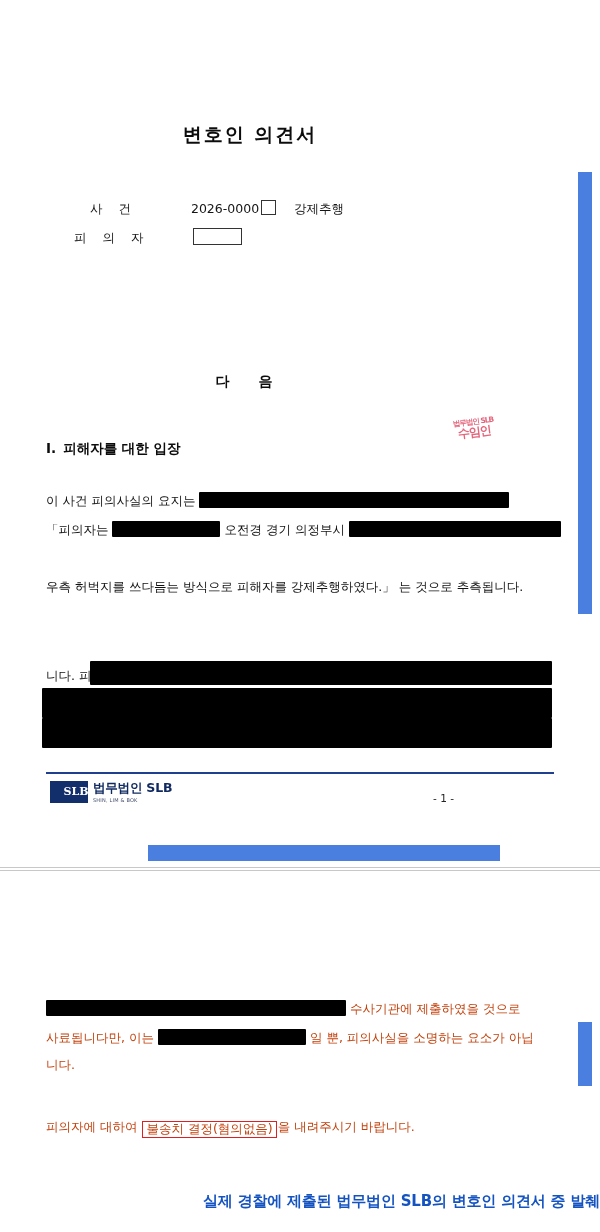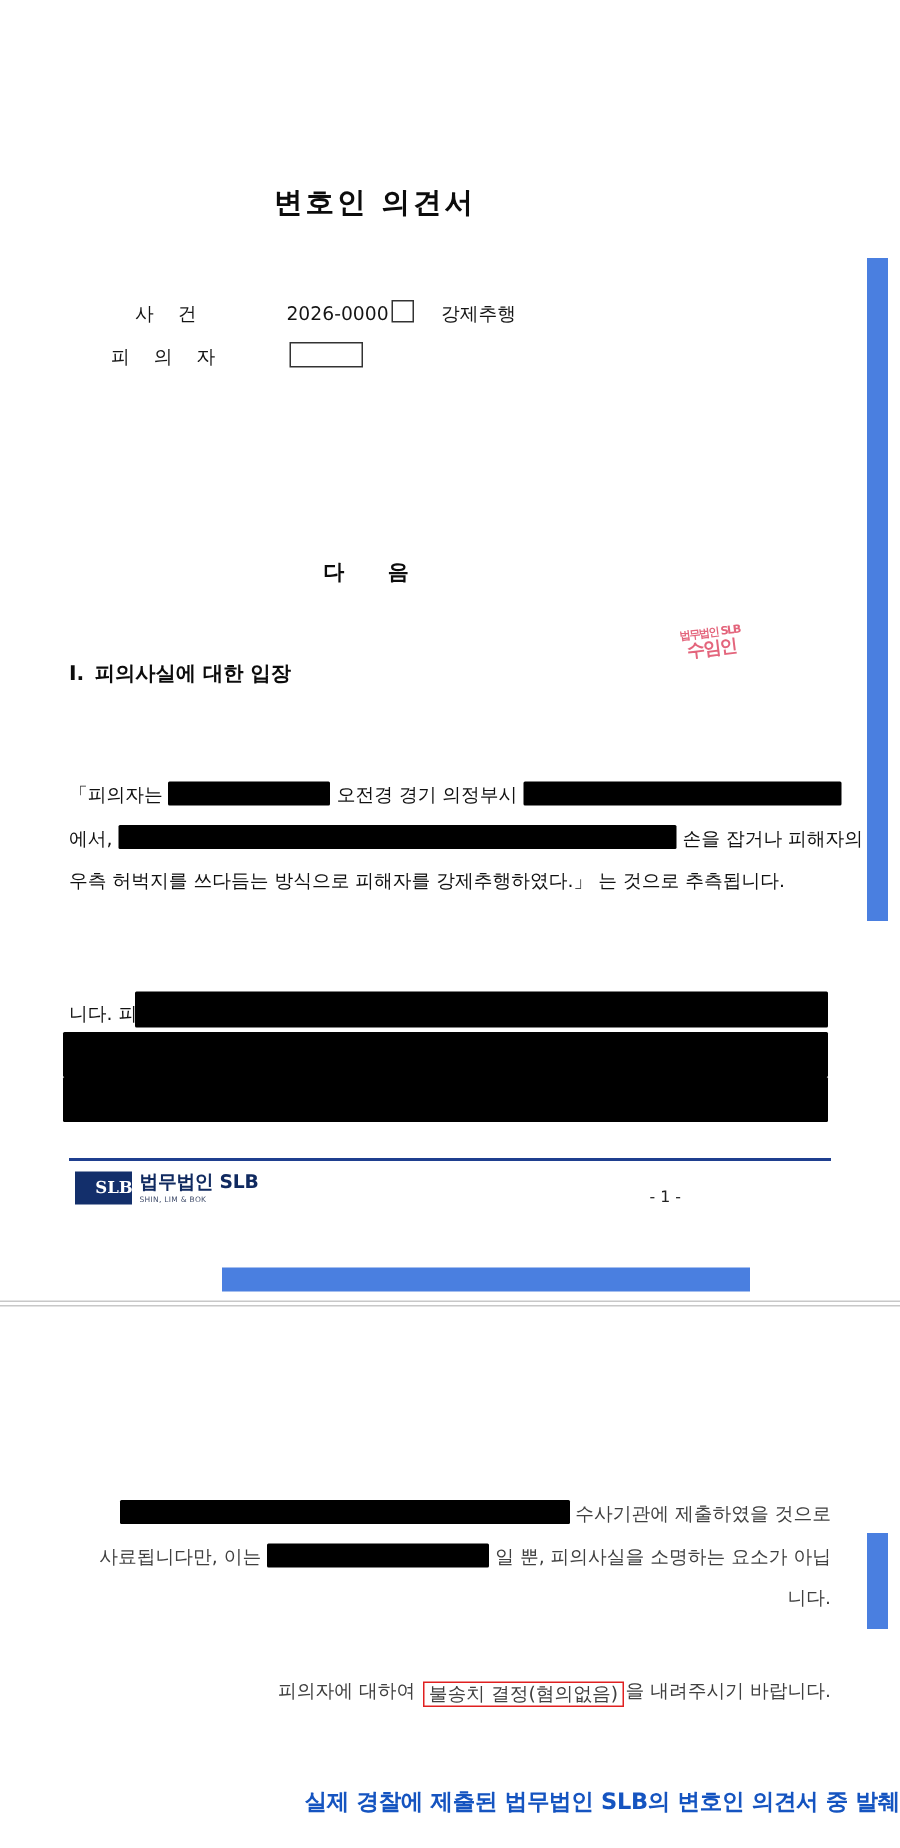--- a/index.html
+++ b/index.html
@@ -221,23 +221,22 @@
   #blue-bottom-1 { left: 148px; top: 845px; width: 352px; height: 16px; }
   #blue-right-2 { left: 578px; top: 1022px; width: 14px; height: 64px; }
 
   
   .p2-line {
     position: absolute;
     left: 46px;
     width: 508px;
     font-size: 12.5px;
     line-height: 1.1;
-    color: #404040;
+    color: #c2410c;
     white-space: nowrap;
-    text-align: right;
   }
   .p2-l1 { top: 1000px; }
   .p2-l2 { top: 1029px; }
   .p2-l3 { top: 1058px; }
   .p2-l4 { top: 1120px; }
 
   .hl-box {
     display: inline-block;
     border: 1.6px solid #e02020;
     padding: 1px 3px;
@@ -275,41 +274,40 @@
   <div class="meta-row meta-susp">
     <span class="meta-lbl">피 의 자</span>
     <span style="display:inline-block;width:36px"></span>
     <span class="box-wide"></span>
   </div>
 
 
   <div class="section-center">다          음</div>
 
   <div class="heading-1">
-    <span class="numeral">I.</span><span>피의사실에 대한 입장</span>
+    <span class="numeral">I.</span><span>피해자를 대한 입장</span>
   </div>
 
   <div class="stamp">
     <div class="l1">법무법인 SLB</div>
     <div class="l2">수임인</div>
   </div>
 
+  <div class="body-line l1">
+    <span>이  사건  피의사실의  요지는</span>
+    <span class="redact" style="width:310px"></span>
+  </div>
 
   <div class="body-line l2">
     <span>「피의자는</span>
     <span class="redact" style="width:108px"></span>
     <span>오전경 경기 의정부시</span>
     <span class="redact" style="width:212px"></span>
   </div>
 
-  <div class="body-line l3">
-    <span>에서,</span>
-    <span class="redact" style="width:372px"></span>
-    <span>손을 잡거나 피해자의</span>
-  </div>
 
   <div class="body-line l4">우측 허벅지를 쓰다듬는 방식으로 피해자를 강제추행하였다.」 는 것으로 추측됩니다.</div>
 
 
   <div class="body-line l6">니다. 피</div>
 
   <div class="redact-block" style="left:90px; top:661px; width:462px; height:24px;"></div>
   <div class="redact-block" style="left:42px; top:688px; width:510px; height:30px;"></div>
   <div class="redact-block" style="left:42px; top:718px; width:510px; height:30px;"></div>
 

